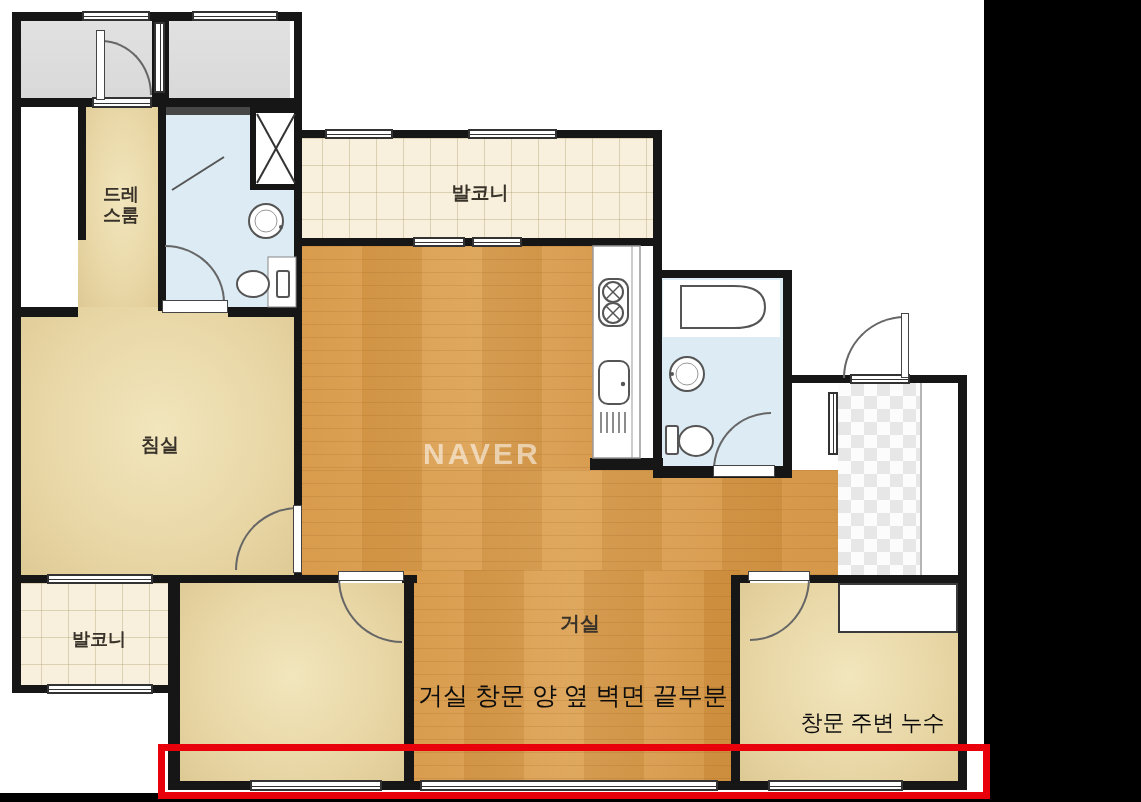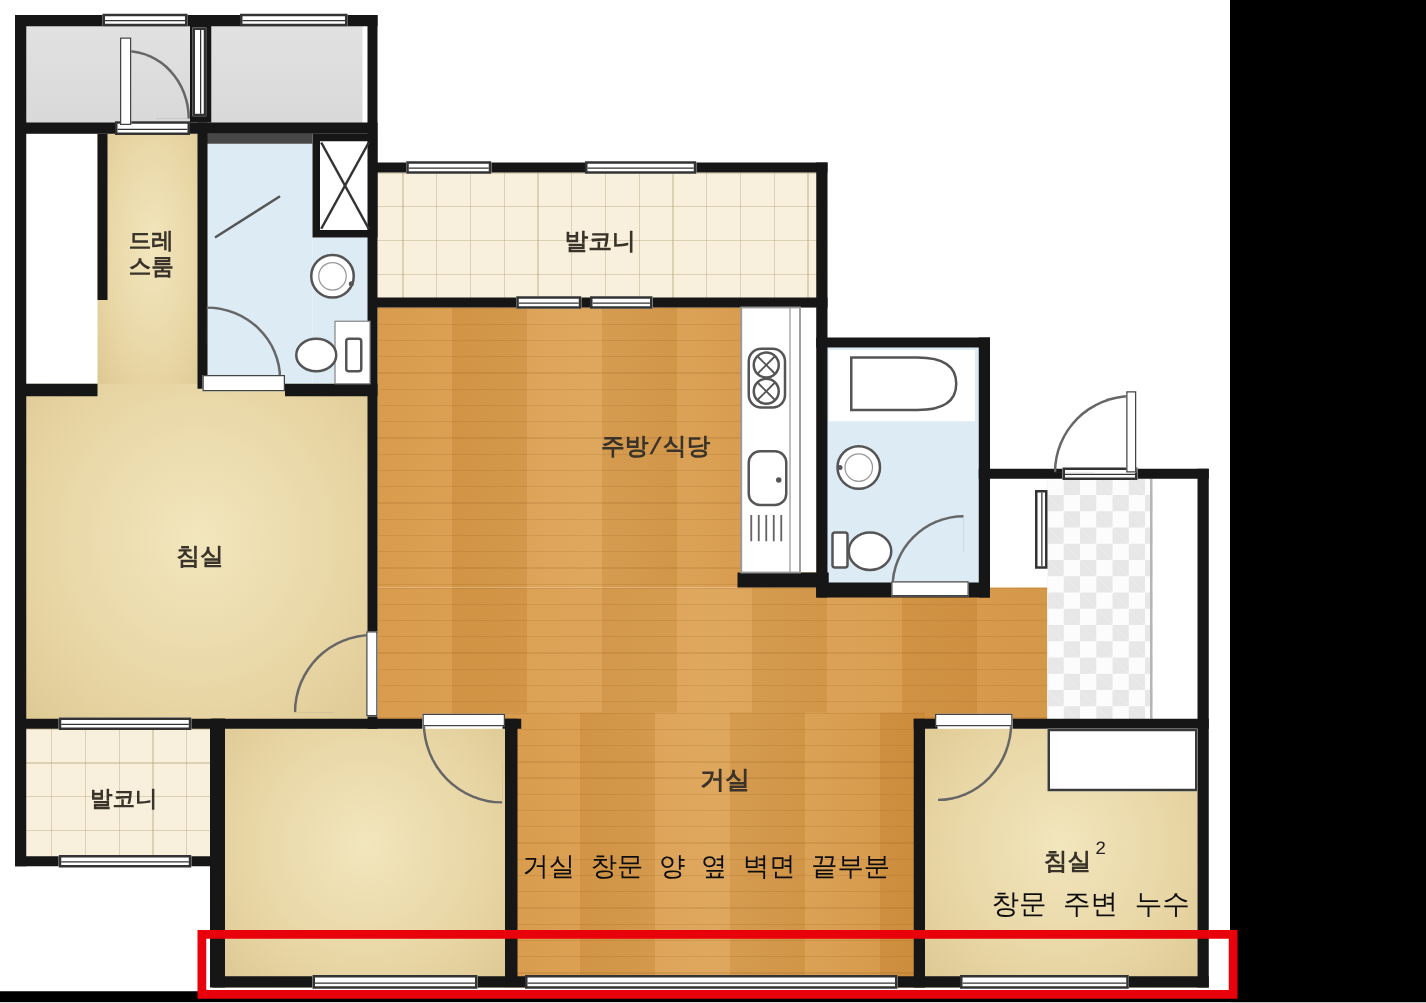--- a/index.html
+++ b/index.html
@@ -1,17 +1,17 @@
 <!DOCTYPE html>
 <html><head>
 <meta charset="utf-8">
 <style>
   html,body{margin:0;padding:0;background:#fff;}
   #canvas{position:relative;width:1141px;height:802px;background:#ffffff;overflow:hidden;
-          font-family:Liberation Mono, monospace;}
+          font-family:Liberation Sans, sans-serif;}
   .abs{position:absolute;box-sizing:border-box;}
   .wall{position:absolute;background:#161616;z-index:2;}
   .room{position:absolute;z-index:1;}
   .gray{background:linear-gradient(180deg,#e1e1e1,#d8d8d8);}
   .beige{background:radial-gradient(ellipse at 50% 45%,#f2e6bd 0%,#e8d6a5 60%,#dcc892 100%);}
   .cream{background:
      repeating-linear-gradient(90deg,rgba(170,150,105,.35) 0 1px,transparent 1px 27px),
      repeating-linear-gradient(180deg,rgba(170,150,105,.35) 0 1px,transparent 1px 27px),
      #f8f0dc;}
   .wood{background:
@@ -199,29 +199,26 @@
       <rect x="666" y="426" width="12" height="28" rx="2"></rect>
       <ellipse cx="696" cy="441" rx="17" ry="15"></ellipse>
     </g>
   </svg>
 
   <div class="rlabel" style="left:84px;top:184px;width:74px;font-size:18px;line-height:21px;">
     <div>드레</div>
     <div>스룸</div>
   </div>
   <div class="rlabel" style="left:425px;top:180px;width:110px;font-size:19px;">발코니</div>
-  <div class="rlabel" style="left:452px;top:344px;width:145px;font-size:19px;">주방/식당</div>
   <div class="rlabel" style="left:110px;top:432px;width:100px;font-size:19px;">침실</div>
   <div class="rlabel" style="left:47px;top:627px;width:104px;font-size:18px;">발코니</div>
   <div class="rlabel" style="left:530px;top:610px;width:100px;font-size:20px;">거실</div>
-  <div class="rlabel" style="left:800px;top:671px;width:120px;font-size:19px;">
-    <span>침실</span><span class="sup">2</span>
-  </div>
-
-  <div class="note" style="left:418px;top:680px;width:340px;font-size:21px;line-height:31px;">
+  <div id="naver">NAVER</div>
+
+  <div class="note" style="left:418px;top:680px;width:340px;font-size:25px;line-height:31px;">
     <div>거실 창문 양 옆 벽면 끝부분</div>
   </div>
   <div class="note" style="left:790px;top:708px;width:165px;font-size:22px;text-align:center;">창문 주변 누수</div>
 
   <div class="blackpanel" style="left:984px;top:0;width:157px;height:802px;"></div>
   <div class="blackpanel" style="left:0;top:793px;width:1141px;height:9px;"></div>
 
   <div id="leakbox"></div>
 </div>
 

